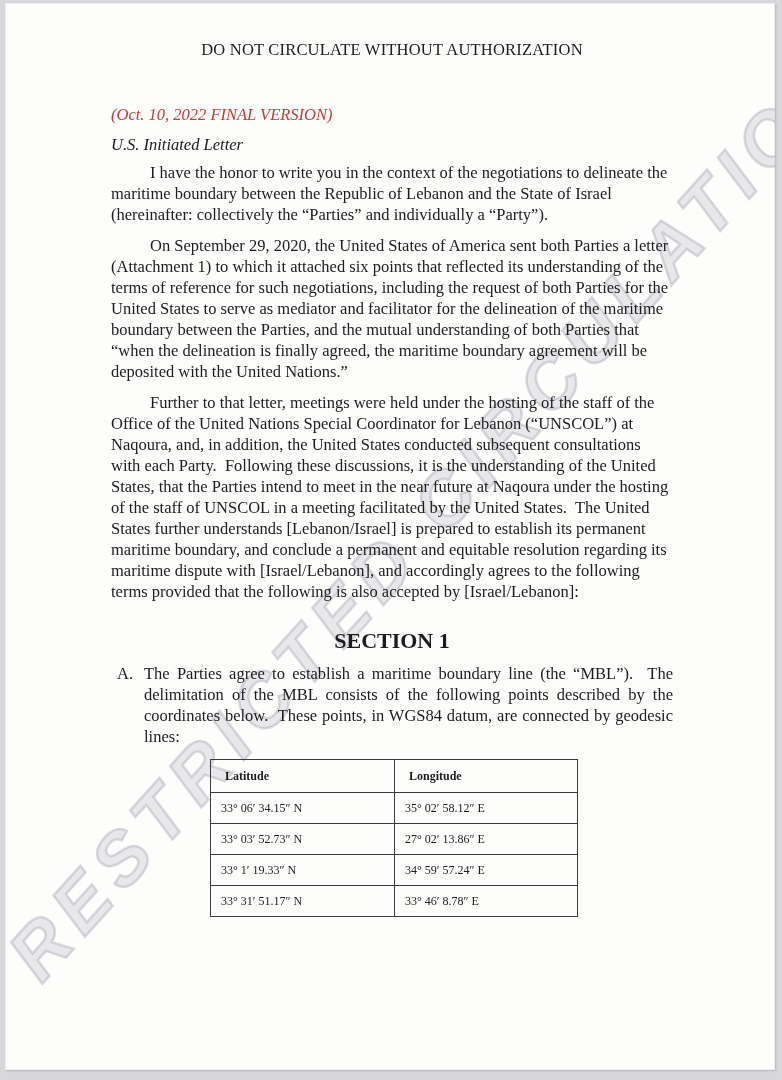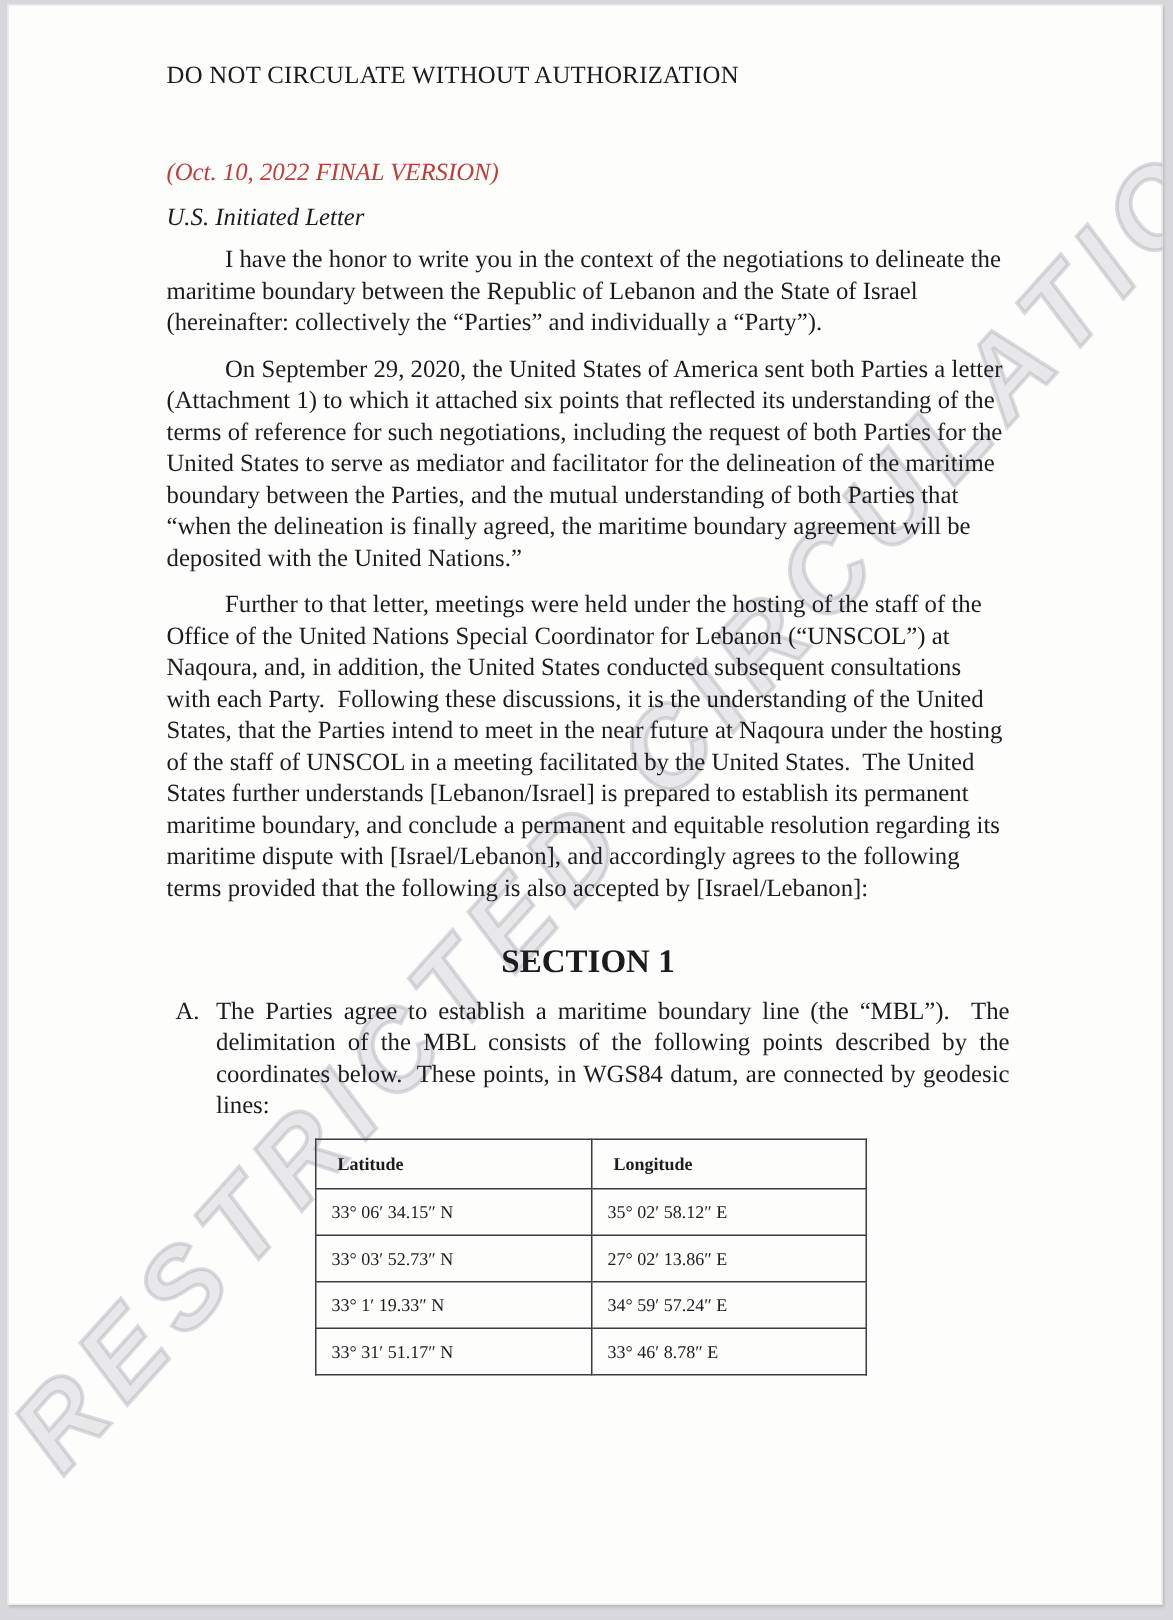--- a/index.html
+++ b/index.html
@@ -41,21 +41,21 @@
   .content {
     position: absolute;
     left: 106px; top: 0; width: 562px;
     z-index: 1;
     color: #1c1c1e;
     font-size: 16.5px;
     line-height: 21px;
   }
   .doc-header {
     margin-top: 36px;
-    text-align: left;
+    text-align: center;
     letter-spacing: 0.2px;
   }
   .version-note {
     margin-top: 44px;
     font-style: italic;
     color: #bf3d39;
   }
   .letter-type { margin-top: 9px; font-style: italic; }
   .salutation { margin-top: 9px; }
   .para {

